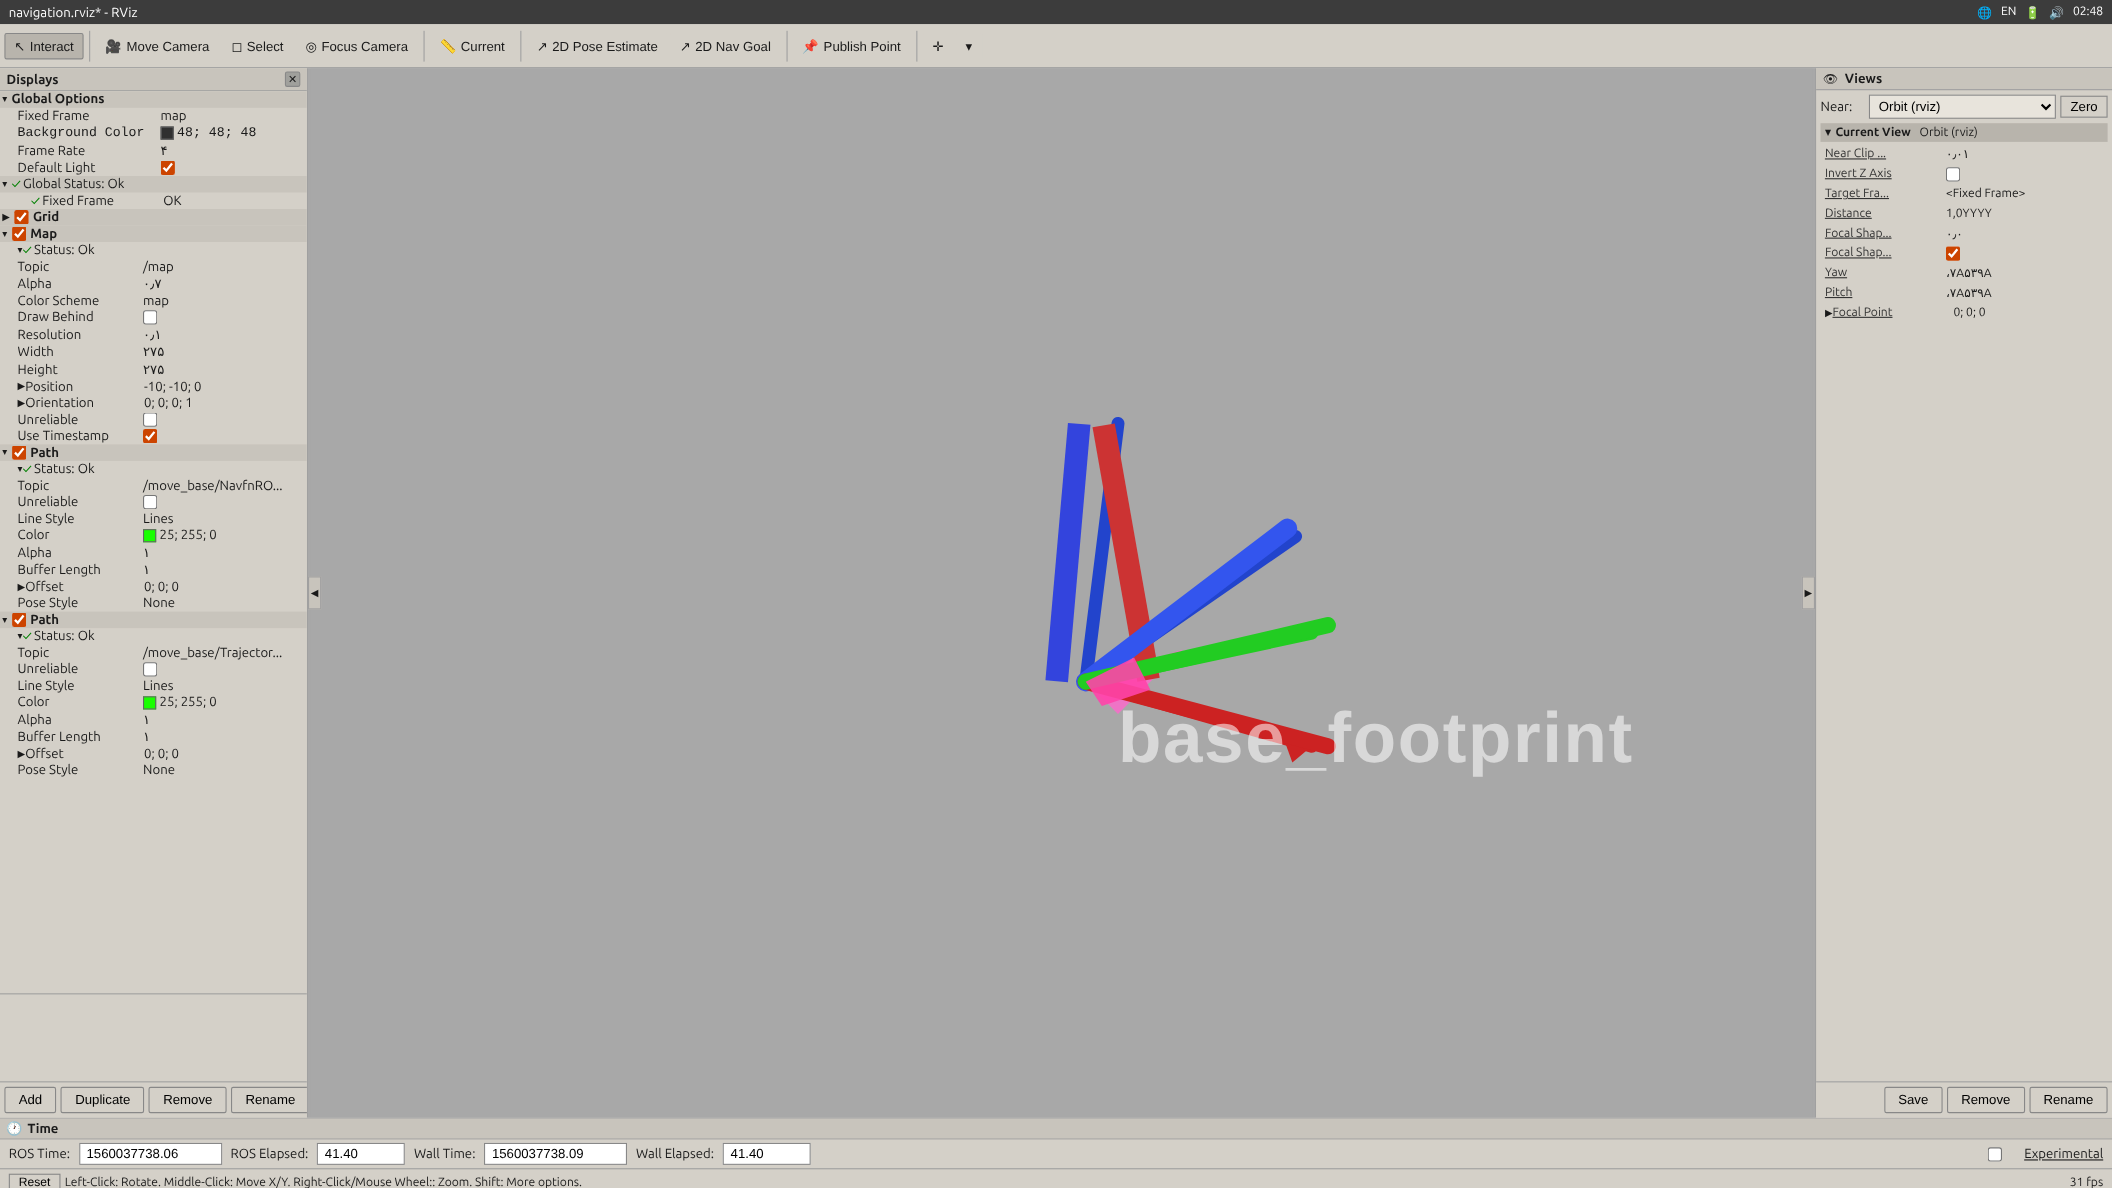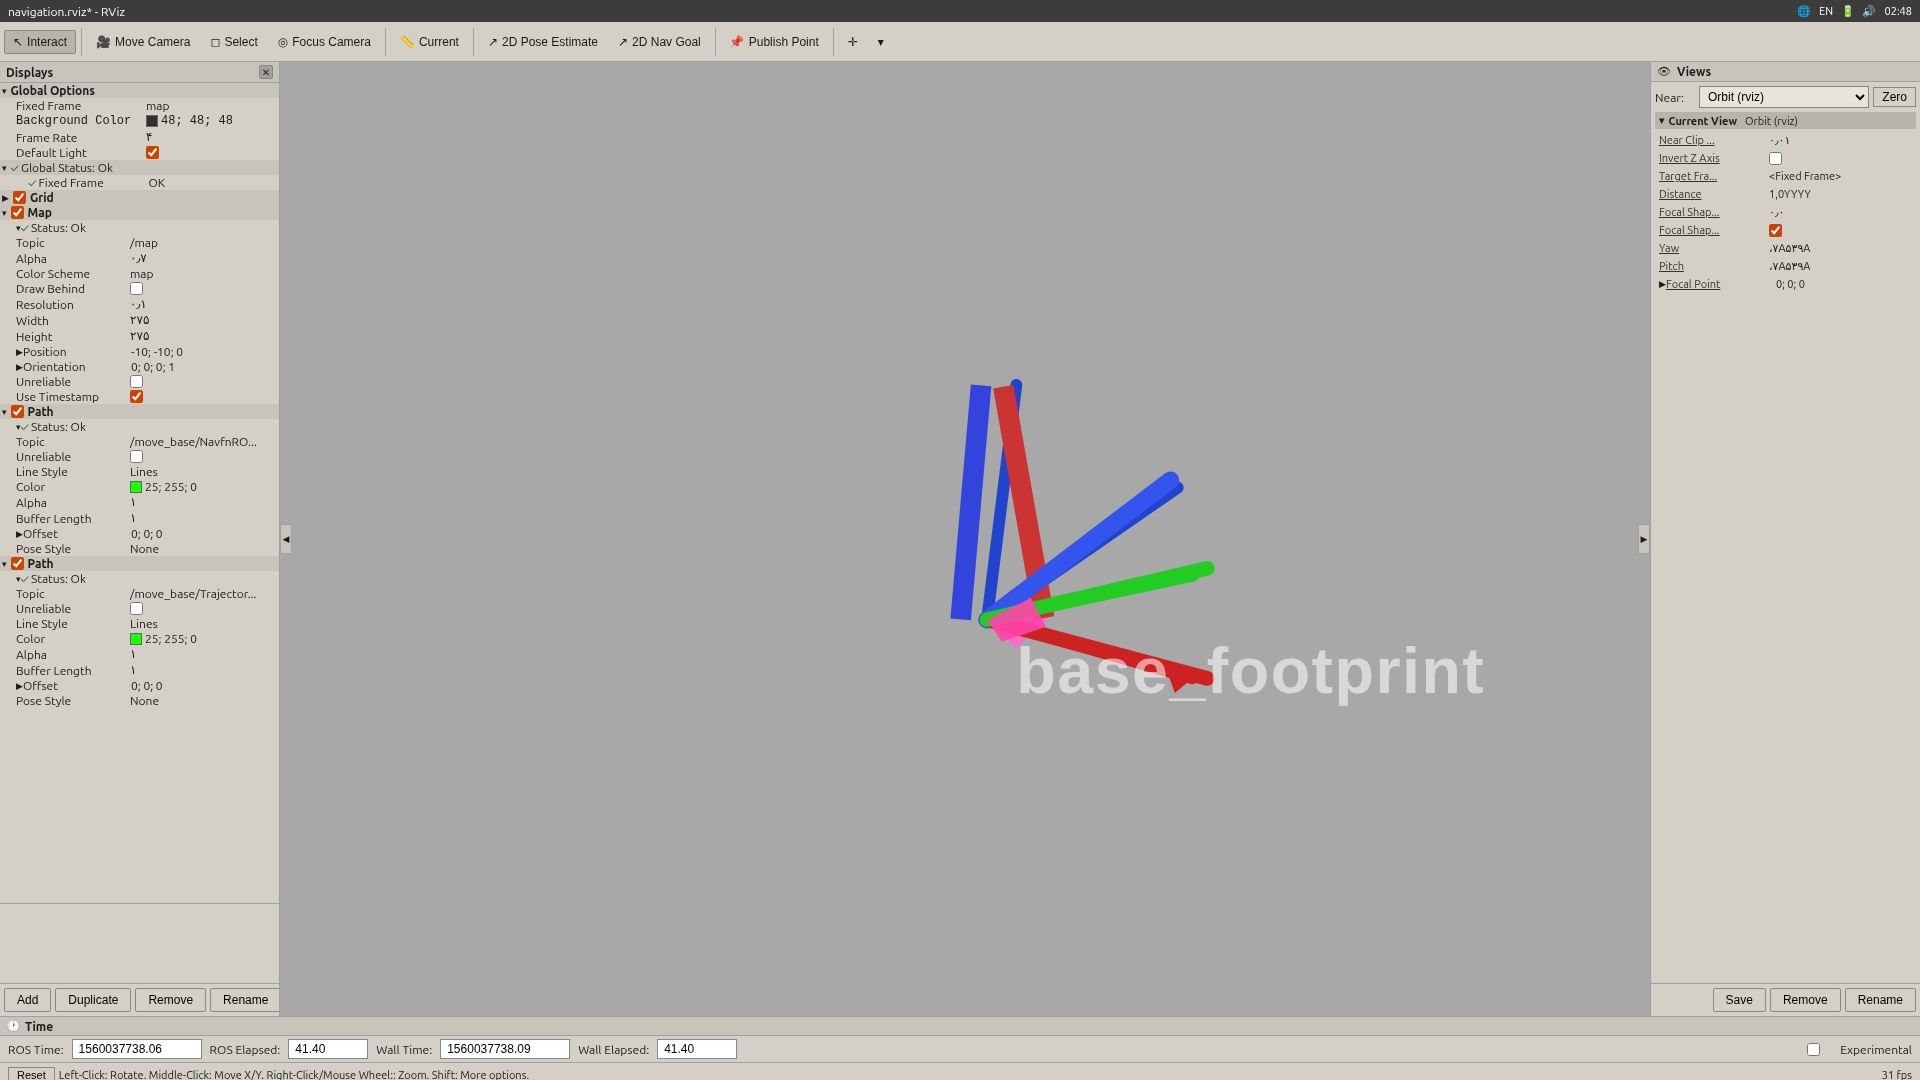--- a/index.html
+++ b/index.html
@@ -636,21 +636,21 @@
   </div>
   <div style="display:flex;align-items:center;padding:3px 8px;gap:8px;background:#d4d0c8;">
     <span style="font-size:12px;">ROS Time:</span>
     <input type="text" class="time-field" value="1560037738.06" style="">
     <span style="font-size:12px;">ROS Elapsed:</span>
     <input type="text" class="time-field" style="width: 80px;" value="41.40">
     <span style="font-size:12px;">Wall Time:</span>
     <input type="text" class="time-field" value="1560037738.09" style="">
     <span style="font-size:12px;">Wall Elapsed:</span>
     <input type="text" class="time-field" style="width: 80px;" value="41.40">
-    <div style="margin-left:auto;display:flex;align-items:flex-end;gap:20px;">
+    <div style="margin-left:auto;display:flex;align-items:flex-end;gap:20px;text-decoration:underline;">
       <input type="checkbox" style="">
       <span style="font-size:12px;">Experimental</span>
     </div>
   </div>
 </div>
 
 <div id="status-bar">
   <button class="status-reset-btn">Reset</button>
   <span style="font-size:11px;">Left-Click: Rotate.  Middle-Click: Move X/Y.  Right-Click/Mouse Wheel:: Zoom.  Shift: More options.</span>
   <span id="fps-display">31 fps</span>

